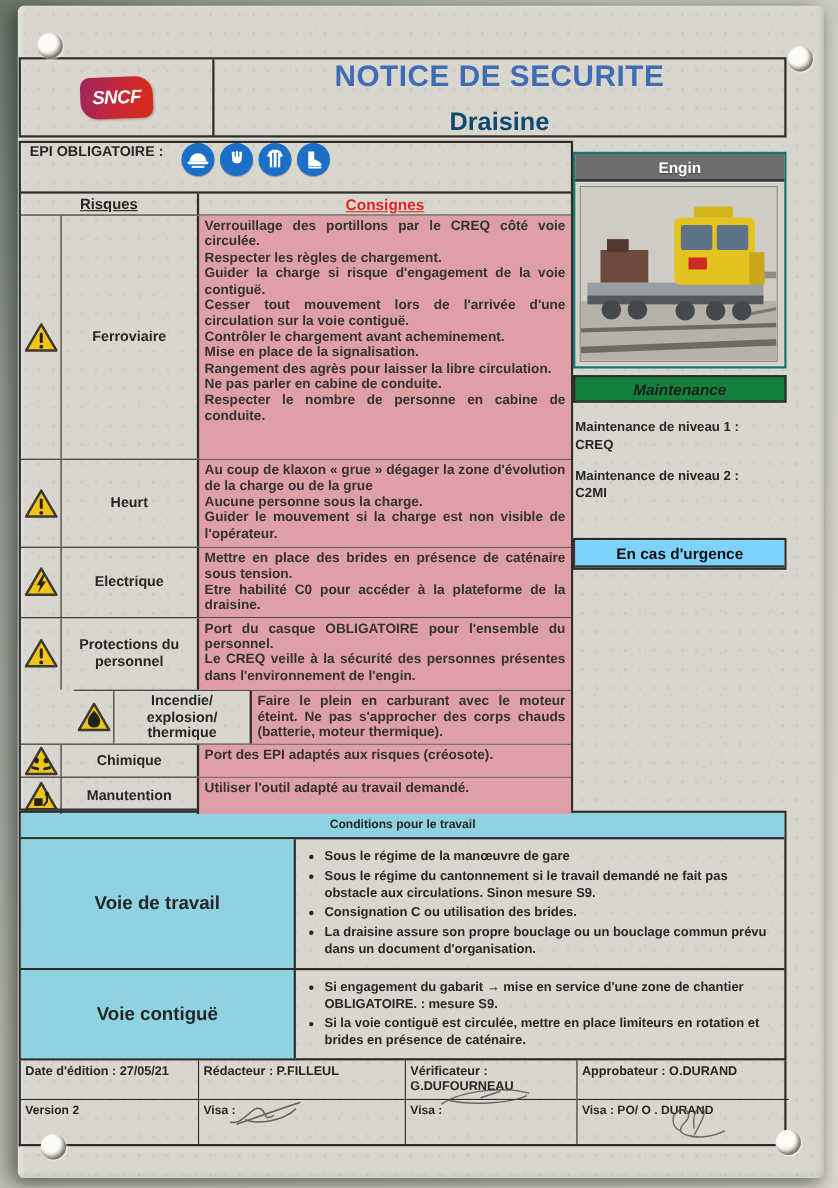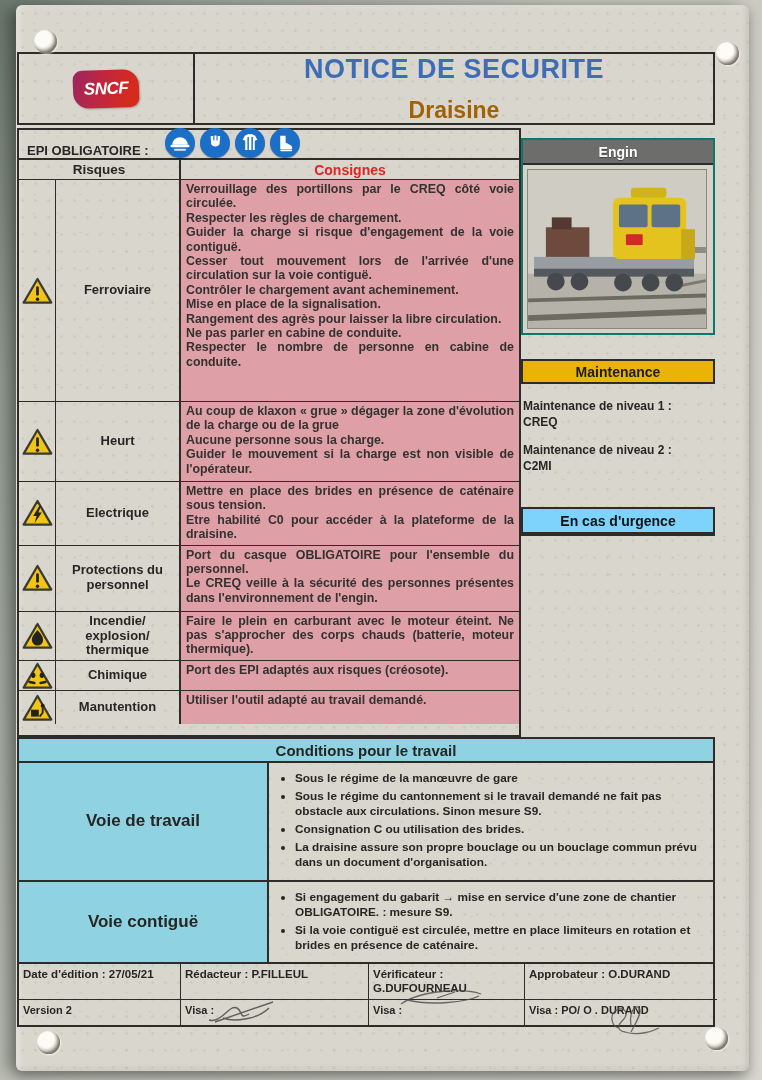--- a/index.html
+++ b/index.html
@@ -23,71 +23,71 @@
   .bx { border:2px solid #2e2c28; }
   
   .hdr { display:grid; grid-template-columns:176px 1fr; height:73px; }
   .hdr .logo-cell { border-right:2px solid #2e2c28; display:flex; align-items:center; justify-content:center; }
   .sncf-logo { width:66px; height:38px; background:linear-gradient(105deg,#9c2560 0%,#c1273d 45%,#d52b1e 85%);
     border-radius:9px 16px 9px 16px; display:flex; align-items:center; justify-content:center;
     transform:rotate(-2deg); box-shadow:1px 1px 2px rgba(0,0,0,.25); }
   .sncf-logo span { color:#fff; font-style:italic; font-weight:bold; font-size:17px; letter-spacing:-.5px; }
   .hdr .title-cell { display:flex; flex-direction:column; align-items:center; justify-content:center; gap:12px; }
   .title { color:#3f6db5; font-weight:bold; font-size:27px; letter-spacing:.5px; }
-  .subtitle { color:#a16207; font-weight:bold; font-size:23px; }
+  .subtitle { color:#0c4a6e; font-weight:bold; font-size:23px; }
 
   
   .main { display:flex; margin-top:3px; height:609px; }
   .left-col { width:504px; border:2px solid #2e2c28; background:transparent; }
-  .epi-band { height:28px; display:flex; align-items:flex-end; padding-left:8px; }
+  .epi-band { height:44px; display:flex; align-items:flex-start; padding-left:8px; }
   .epi-label { font-weight:bold; font-size:13px; }
   .epi-icons { display:flex; gap:5px; margin-left:16px; }
   .epi-ic { width:30px; height:30px; border-radius:50%; background:#1c6fc6; display:flex;
     align-items:center; justify-content:center; box-shadow:0 1px 1px rgba(0,0,0,.3); }
   .rt-head { display:grid; grid-template-columns:160px 1fr; height:21px; border-top:2px solid #2e2c28; }
-  .rt-head div { display:flex; align-items:center; justify-content:center; font-weight:bold; font-size:13.5px; }
+  .rt-head div { display:flex; align-items:center; justify-content:center; font-weight:bold; font-size:13.5px;text-decoration:underline; }
   .rt-head .h-cons { color:#e02424; border-left:2px solid #2e2c28; font-size:14px; }
   .risk-row { display:grid; grid-template-columns:36px 124px 1fr; border-top:1.8px solid #2e2c28; }
   .c-icon { display:flex; align-items:center; justify-content:center; }
   .c-label { border-left:1.5px solid #2e2c28; display:flex; align-items:center; justify-content:center;
     text-align:center; font-weight:bold; font-size:13px; line-height:1.15; padding:2px; }
   .c-cons { border-left:2px solid #2e2c28; background:#df9fa6; padding:2px 5px 3px 5px; }
   .cons-line { font-weight:bold; font-size:12.4px; line-height:1.16; color:#333231; text-align:justify; }
 
   
   .sidebar { width:194px; padding-top:10px; }
   .engin-box { border:2px solid #0f766e; background:#d6d3cb; }
   .bar { height:25px; display:flex; align-items:center; justify-content:center; font-weight:bold; font-size:14px; }
   .bar-dark { background:#6d6d6b; color:#fff; border-bottom:2px solid #2e2c28; text-shadow:0 1px 1px rgba(0,0,0,.4); }
   .photo { padding:4px; }
   .photo svg { display:block; border:1px solid #8a877f; }
-  .maint-bar { margin-top:24px; border:2px solid #2e2c28; background:#eab308; color:#1d1d1b; }
+  .maint-bar { margin-top:6px; border:2px solid #2e2c28; background:#15803d; color:#1d1d1b;font-style:italic; }
   .maint-text { padding:15px 2px 0 2px; }
   .m-item { margin-bottom:13px; }
   .m-label, .m-value { font-weight:bold; font-size:12px; line-height:1.3; }
   .urgence-box { margin-top:33px; border:2px solid #2e2c28; }
   .bar-green { background:#7dd3fc; color:#111; border-bottom:2px solid #2e2c28; }
   .urgence-body { padding:8px 10px 4px 10px; }
   .e-item { margin-bottom:13px; font-size:13px; font-weight:bold; }
   .e-label { text-decoration:underline; }
 
   
   .cond { margin-top:0; border:2px solid #2e2c28; }
   .cond-title { height:24px; background:#8fd2e2; display:flex; align-items:center; justify-content:center;
-    font-weight:bold; font-size:15px; border-bottom:2px solid #2e2c28; }
+    font-weight:bold; font-size:11px; border-bottom:2px solid #2e2c28; }
   .cond-row { display:grid; grid-template-columns:250px 1fr; }
   .cond-row + .cond-row { border-top:2px solid #2e2c28; }
   .cond-label { background:#8fd2e2; border-right:2px solid #2e2c28; display:flex; align-items:center;
     justify-content:center; font-weight:bold; font-size:17px; }
   .cond-list { list-style:disc; padding:8px 8px 6px 26px; }
   .cond-list li { font-weight:bold; font-size:11.8px; line-height:1.28; margin-bottom:3px; }
 
   
   .footer { border:2px solid #2e2c28; border-top-width:0; display:grid;
-    grid-template-columns:162px 188px 156px 192px; height:63px; }
+    grid-template-columns:162px 188px 156px 192px; height:78px; }
   .f-col { border-right:1.8px solid #2e2c28; display:flex; flex-direction:column; }
   .f-col:last-child { border-right:none; }
   .f-top { border-bottom:1.5px solid #2e2c28; padding:3px 4px; font-weight:bold; font-size:11.5px;
     line-height:1.25; min-height:36px; }
   .f-bottom { position:relative; flex:1; padding:4px 4px; font-weight:bold; font-size:11px; }
   .f-sig { position:absolute; left:22px; top:-6px; }
   .f-sig-flat { left:28px; top:-14px; }
   .f-sig-right { left:70px; top:-2px; }
 </style>
 </head>
@@ -207,21 +207,21 @@
                 <rect x="16.4" y="10.5" width="3.2" height="11" rx="1.6" fill="#23221c"></rect>
                 <circle cx="18" cy="25.5" r="2" fill="#23221c"></circle>
               </svg>
             </div>
             <div class="c-label">Protections du personnel</div>
             <div class="c-cons">
               <div class="cons-line">Port du casque OBLIGATOIRE pour l'ensemble du personnel.</div>
               <div class="cons-line">Le CREQ veille à la sécurité des personnes présentes dans l'environnement de l'engin.</div>
             </div>
           </div>
-          <div class="risk-row" style="min-height: 46px;">
+          <div class="risk-row" style="min-height: 46px; margin-left: 48px;">
             <div class="c-icon">
               <svg width="31" height="28" viewBox="0 0 36 32">
                 <path d="M18 2 L34 29.5 L2 29.5 Z" fill="#f0c419" stroke="#3b3a30" stroke-width="2.6" stroke-linejoin="round"></path>
                 <path d="M18 9 c4 5 6.5 7 6.5 12 a6.5 6 0 0 1 -13 0 c0 -5 2.5 -7 6.5 -12 Z" fill="#23221c"></path>
               </svg>
             </div>
             <div class="c-label">Incendie/ explosion/ thermique</div>
             <div class="c-cons">
               <div class="cons-line">Faire le plein en carburant avec le moteur éteint. Ne pas s'approcher des corps chauds (batterie, moteur thermique).</div>
             </div>

